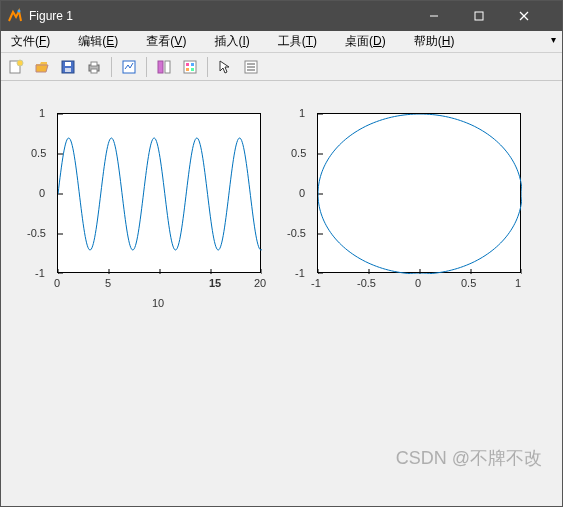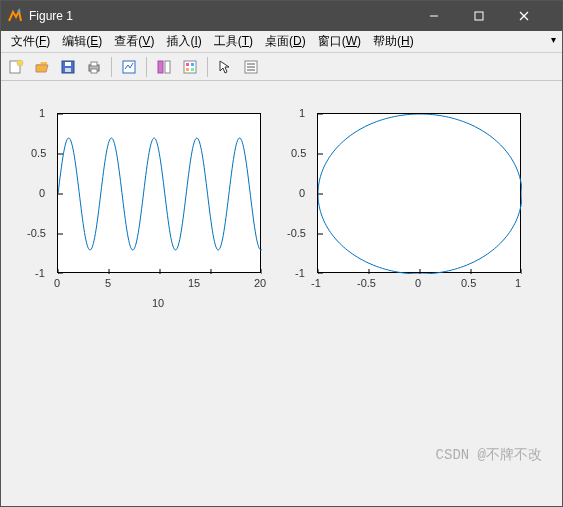--- a/index.html
+++ b/index.html
@@ -17,42 +17,42 @@
     height: 30px; background: #4a4a4a; color: #fff;
     display: flex; align-items: center; padding: 0 16px 0 6px;
     font-size: 12px;
   }
   .tb-icon { width: 16px; height: 16px; margin-right: 6px; }
   .tb-title { flex: 1; }
   .tb-btns { display: flex; }
   .tb-btn { width: 45px; height: 30px; display:flex; align-items:center; justify-content:center; color: #fff; }
   .menubar {
     height: 22px; background: #f0f0f0; border-bottom: 1px solid #d0d0d0;
-    display: flex; align-items: center; padding: 0 4px; gap: 0;
+    display: flex; align-items: center; padding: 0 4px; gap: 16px;
     position: relative;
   }
   .menu-item { padding: 2px 6px; font-size: 12px; color: #000; }
   .menu-under { text-decoration: underline; }
   .menu-arrow { position: absolute; right: 6px; top: 3px; font-size: 10px; }
   .toolbar {
     height: 28px; background: #f0f0f0; border-bottom: 1px solid #c8c8c8;
     display: flex; align-items: center; padding: 0 4px; gap: 4px;
   }
   .tool-btn { width: 22px; height: 22px; display:flex; align-items:center; justify-content:center; border: 1px solid transparent; border-radius:2px;}
   .sep { width:1px; height:20px; background:#c0c0c0; margin: 0 2px; }
   .canvas-area {
     flex: 1; background: #f0f0f0; position: relative;
   }
   .axes {
     position: absolute; background: #fff; border: 1px solid #000;
   }
   .tick-label { position: absolute; font-size: 11px; color: #333; font-family: Arial, sans-serif; }
   .watermark {
-    position: absolute; right: 20px; bottom: 42px;
-    color: rgba(130,130,130,0.6); font-size: 14px; font-family: Liberation Mono, monospace;
+    position: absolute; right: 20px; bottom: 36px;
+    color: rgba(130,130,130,0.6); font-size: 18px; font-family: Liberation Sans, sans-serif;
   }
 </style>
 </head>
 <body>
 
 <div class="window">
 
   <div class="titlebar">
     <span class="tb-icon">
       <svg viewBox="0 0 16 16">
@@ -81,21 +81,20 @@
     </div>
   </div>
 
   <div class="menubar">
     <div class="menu-item"><span>文件</span>(<span class="menu-under">F</span>)</div>
     <div class="menu-item"><span>编辑</span>(<span class="menu-under">E</span>)</div>
     <div class="menu-item"><span>查看</span>(<span class="menu-under">V</span>)</div>
     <div class="menu-item"><span>插入</span>(<span class="menu-under">I</span>)</div>
     <div class="menu-item"><span>工具</span>(<span class="menu-under">T</span>)</div>
     <div class="menu-item"><span>桌面</span>(<span class="menu-under">D</span>)</div>
-    <div class="menu-item"><span>窗口</span>(<span class="menu-under">W</span>)</div>
     <div class="menu-item"><span>帮助</span>(<span class="menu-under">H</span>)</div>
     <span class="menu-arrow">▾</span>
   </div>
 
   <div class="toolbar">
     <div class="tool-btn">
         <svg width="16" height="16">
           <rect x="2" y="2" width="10" height="12" fill="#fff" stroke="#888"></rect>
           <circle cx="12" cy="4" r="3" fill="#ffd24a" stroke="#cc9"></circle>
         </svg>
@@ -179,21 +178,21 @@
 
     <span class="tick-label" style="left:38px; top:26px;">1</span>
     <span class="tick-label" style="left:30px; top:66px;">0.5</span>
     <span class="tick-label" style="left:38px; top:106px;">0</span>
     <span class="tick-label" style="left:26px; top:146px;">-0.5</span>
     <span class="tick-label" style="left:34px; top:186px;">-1</span>
 
     <span class="tick-label" style="left:53px; top:196px;">0</span>
     <span class="tick-label" style="left:104px; top:196px;">5</span>
     <span class="tick-label" style="left:151px; top:196px;margin-top:20px;">10</span>
-    <span class="tick-label" style="left:187px; top:196px;">15</span>
+    <span class="tick-label" style="left:208px; top:196px;font-weight:bold;">15</span>
     <span class="tick-label" style="left:253px; top:196px;text-align:right;">20</span>
 
     <div class="axes" id="ax2" style="left:316px; top:32px; width:204px; height:160px;">
       <svg id="svg2" width="204" height="160" style="position:absolute;left:0;top:0;">
           <line x1="0" y1="160" x2="0" y2="155" stroke="#000"></line>
           <line x1="51" y1="160" x2="51" y2="155" stroke="#000"></line>
           <line x1="102" y1="160" x2="102" y2="155" stroke="#000"></line>
           <line x1="153" y1="160" x2="153" y2="155" stroke="#000"></line>
           <line x1="204" y1="160" x2="204" y2="155" stroke="#000"></line>
           <line x1="0" y1="160" x2="5" y2="160" stroke="#000"></line>

